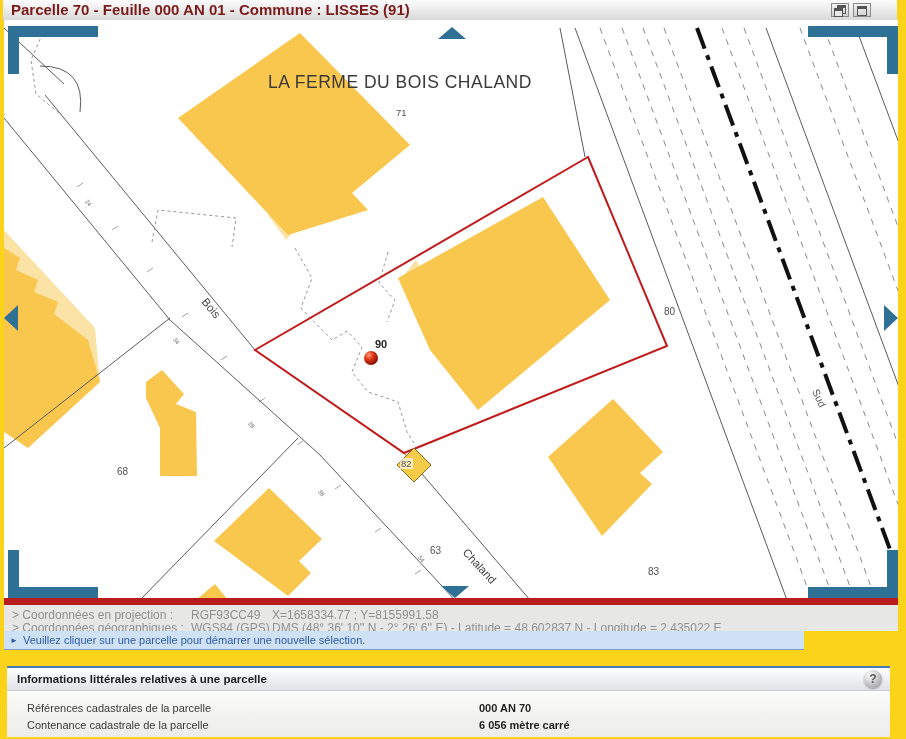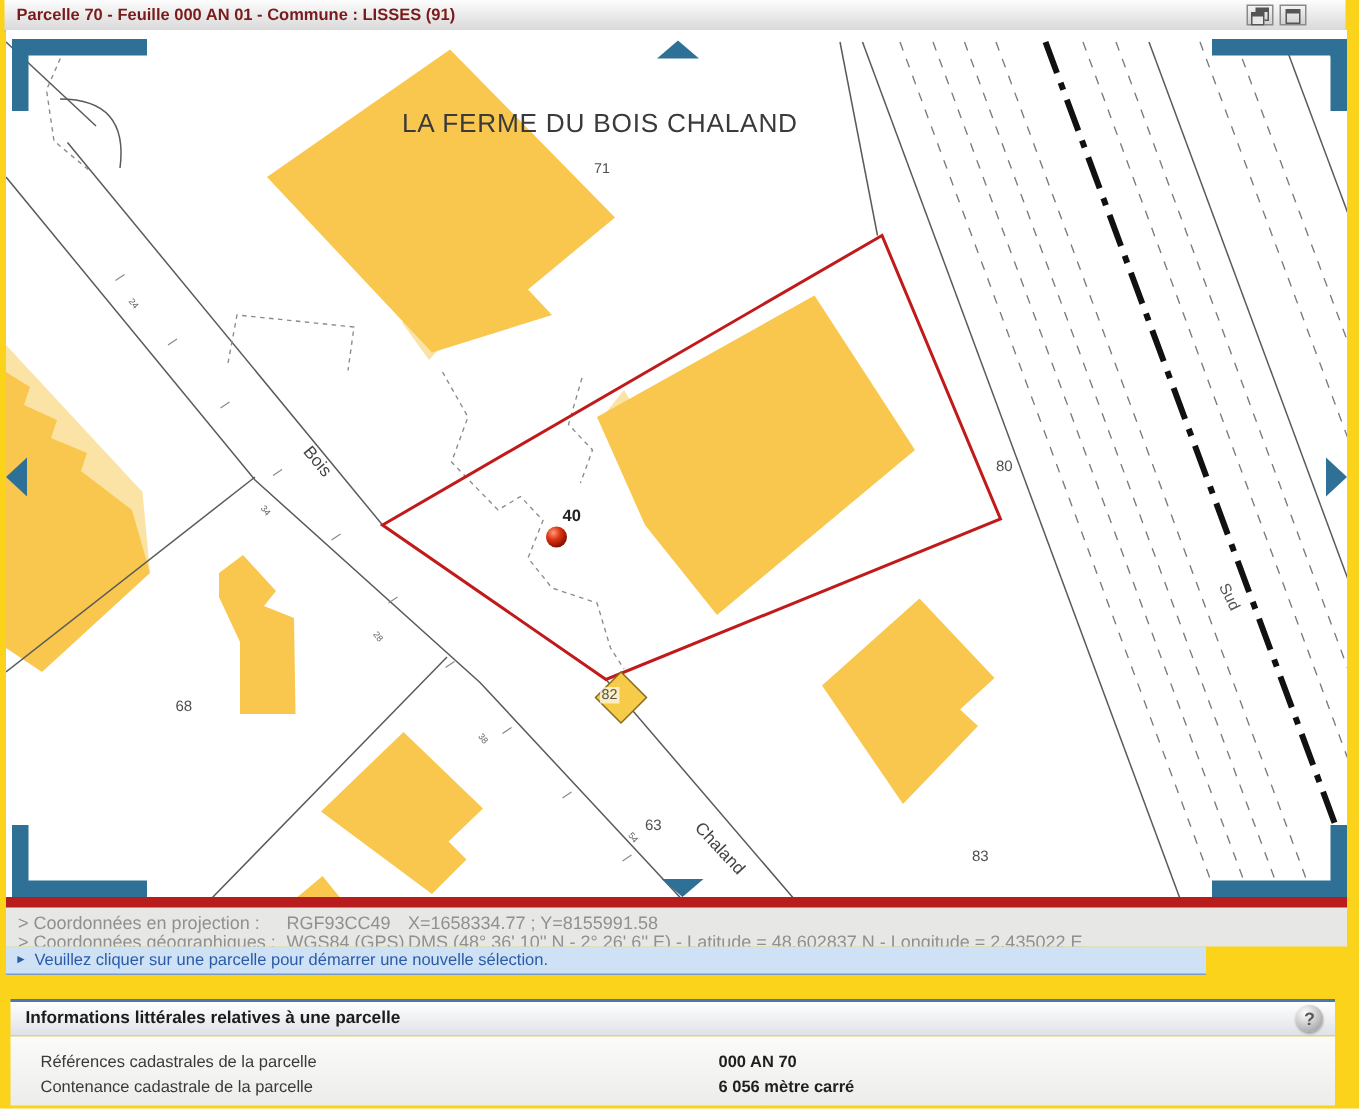--- a/index.html
+++ b/index.html
@@ -10,21 +10,21 @@
     -webkit-font-smoothing:antialiased;
   }
   
   .titlebar{
     position:absolute;left:3px;top:0;width:894px;height:20px;
     background:linear-gradient(#fdfdfd,#d9d9d9);
     border-bottom:1px solid #b5b5b5;
   }
   .titlebar .title{
     position:absolute;left:8px;top:0;line-height:20px;
-    font-size:11px;font-weight:bold;color:#7b1a1a;white-space:nowrap;border-radius:6px;
+    font-size:15px;font-weight:bold;color:#7b1a1a;white-space:nowrap;border-radius:6px;
   }
   .winbtn{
     position:absolute;top:3px;width:18px;height:14px;
     background:linear-gradient(#f4f4f4,#d0d0d0);
     border:1px solid #8a8a8a;box-sizing:border-box;cursor:pointer;
   }
   .winbtn.restore{right:48px;}
   .winbtn.maximize{right:26px;}
   .winbtn .sq{position:absolute;border:1px solid #555;border-top-width:3px;}
   .winbtn.maximize .sq{left:3px;top:2px;width:8px;height:6px;}
@@ -200,21 +200,21 @@
     </g>
   </svg>
 
   <div class="maplabel place" style="left:264px;top:52px;">LA FERME DU BOIS CHALAND</div>
   <div class="maplabel pnum small" style="left:392px;top:87px;">71</div>
   <div class="maplabel pnum" style="left:660px;top:286px;">80</div>
   <div class="maplabel pnum" style="left:113px;top:446px;">68</div>
   <div class="maplabel pnum" style="left:426px;top:509px;margin-top:16px;">63</div>
   <div class="maplabel pnum" style="left:644px;top:546px;">83</div>
   <div class="maplabel pnum small bg-halo" style="left:396px;top:438px;">82</div>
-  <div class="maplabel sel" style="left:371px;top:318px;">40</div>
+  <div class="maplabel sel" style="left:371px;top:318px;">90</div>
   <div class="maplabel street" style="left:196px;top:282px;transform:rotate(50deg);">Bois</div>
   <div class="maplabel street" style="left:454px;top:540px;transform:rotate(47deg);">Chaland</div>
   <div class="maplabel street" style="left:806px;top:372px;transform:rotate(64deg);font-size:10.5px;color:#555;">Sud</div>
 
   <div class="maplabel tiny" style="left:81px;top:180px;transform:rotate(50deg);">24</div>
   <div class="maplabel tiny" style="left:169px;top:318px;transform:rotate(50deg);">34</div>
   <div class="maplabel tiny" style="left:244px;top:402px;transform:rotate(50deg);">28</div>
   <div class="maplabel tiny" style="left:314px;top:470px;transform:rotate(50deg);">38</div>
   <div class="maplabel tiny" style="left:414px;top:536px;transform:rotate(50deg);">54</div>
 </div>

